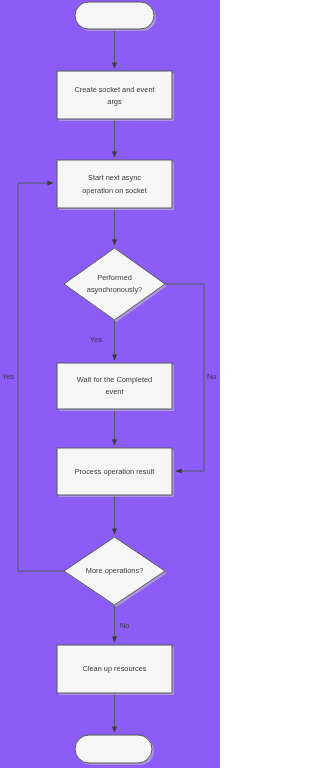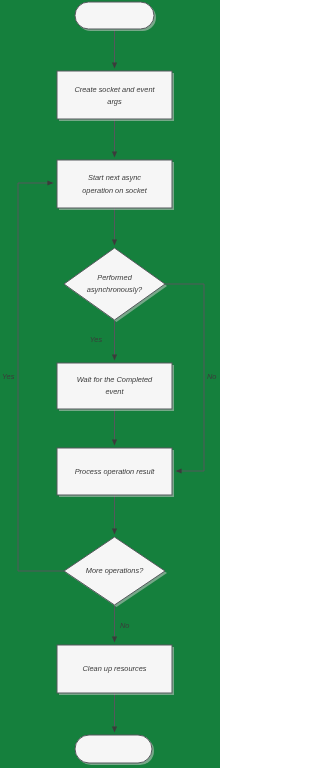--- a/index.html
+++ b/index.html
@@ -10,22 +10,21 @@
   body {
     width: 220px;
     height: 768px;
     font-family: "Liberation Sans", sans-serif;
     overflow: hidden;
   }
   #flowchart-root {
     position: relative;
     width: 220px;
     height: 768px;
-    background: #15803d;
-    font-style: italic;
+    background: #8b5cf6;
   }
   #flow-svg {
     position: absolute;
     left: 0;
     top: 0;
     width: 220px;
     height: 768px;
     display: block;
   }
   .node-text {

